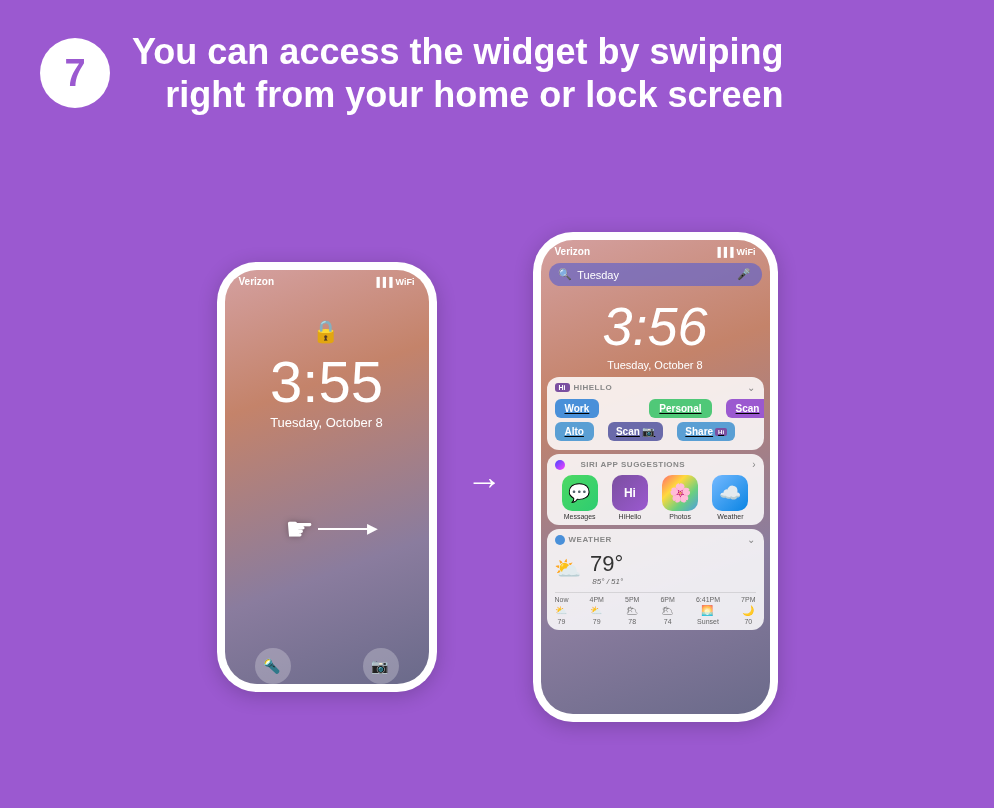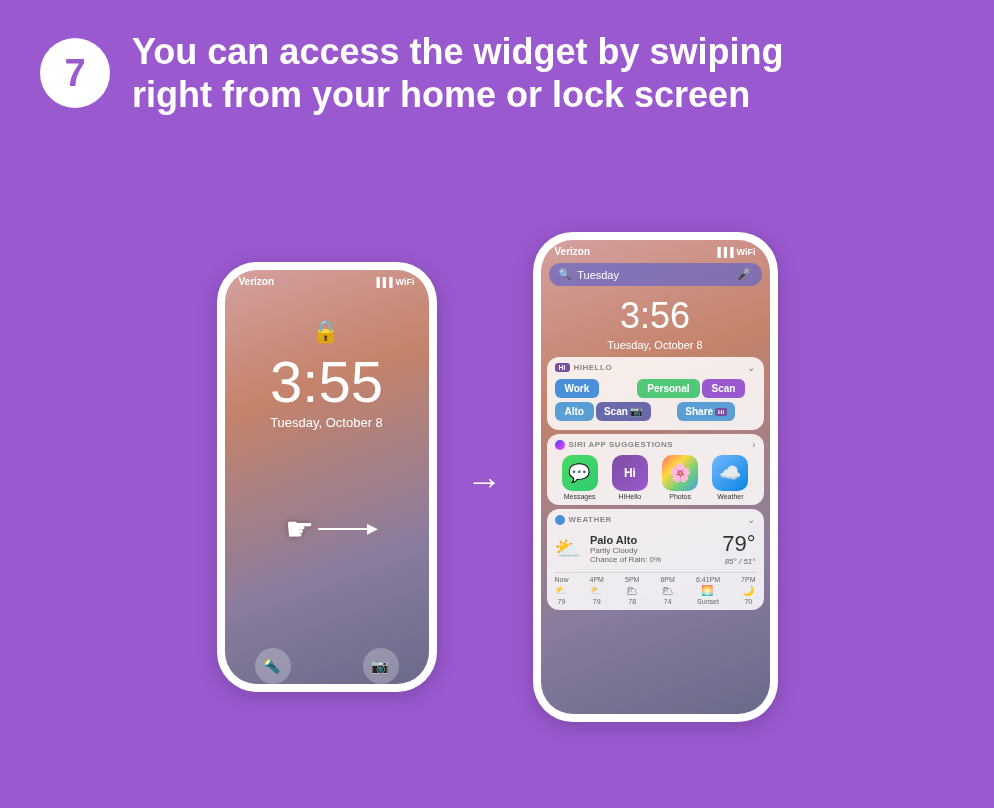--- a/index.html
+++ b/index.html
@@ -36,20 +36,21 @@
       color: #9b59d0;
       flex-shrink: 0;
       margin-right: 22px;
     }
 
     .header-text {
       font-size: 36px;
       font-weight: 800;
       color: white;
       line-height: 1.2;
+      text-align: right;
     }
 
     
     .phones-container {
       display: flex;
       align-items: center;
       justify-content: center;
       gap: 30px;
       margin-top: 20px;
       flex: 1;
@@ -256,22 +257,23 @@
       font-size: 10px;
     }
 
     
     .widget-buttons {
       padding: 3px 8px 5px;
     }
 
     .btn-row {
       display: flex;
-      gap: 2px;
+      gap: 14px;
       margin-bottom: 4px;
+      text-decoration: underline;
     }
 
     .btn-work {
       background: #4a90d9;
       color: white;
       border: none;
       border-radius: 6px;
       padding: 4px 10px;
       font-size: 10px;
       font-weight: 600;
@@ -331,21 +333,20 @@
       color: white;
       border: none;
       border-radius: 6px;
       padding: 4px 8px;
       font-size: 10px;
       font-weight: 600;
       cursor: pointer;
       display: flex;
       align-items: center;
       gap: 2px;
-      margin-left: 24px;
     }
 
     .hi-badge-small {
       background: #7b4fa0;
       color: white;
       font-size: 6px;
       font-weight: 700;
       padding: 1px 3px;
       border-radius: 2px;
     }
@@ -361,21 +362,21 @@
     .siri-header {
       display: flex;
       justify-content: space-between;
       align-items: center;
       margin-bottom: 5px;
     }
 
     .siri-title {
       display: flex;
       align-items: center;
-      gap: 4px;
+      gap: 16px;
     }
 
     .siri-dot {
       width: 10px;
       height: 10px;
       border-radius: 50%;
       background: linear-gradient(135deg, #4444ff, #ff44ff);
     }
 
     .siri-label {
@@ -527,23 +528,24 @@
       font-size: 10px;
     }
 
     
     .widget-clock {
       text-align: center;
       padding: 5px 0 2px;
     }
 
     .widget-time {
-      font-size: 36px;
+      font-size: 54px;
       font-weight: 200;
       color: white;
+      font-style: italic;
     }
 
     .widget-date {
       font-size: 11px;
       color: white;
       margin-top: 2px;
     }
   </style>
 </head>
 <body>
@@ -674,25 +676,20 @@
       <div class="weather-card">
         <div class="weather-header">
           <div class="weather-title">
             <div class="weather-dot"></div>
             <span class="weather-label">WEATHER</span>
           </div>
           <span class="chevron-icon">⌄</span>
         </div>
         <div class="weather-main">
           <span class="weather-sun-icon">⛅</span>
-          <div class="weather-info">
-            <div class="weather-city">Palo Alto</div>
-            <div class="weather-desc">Partly Cloudy</div>
-            <div class="weather-desc">Chance of Rain: 0%</div>
-          </div>
           <div style="text-align:right">
             <div class="weather-temp">79°</div>
             <div class="weather-sub-temp">85° / 51°</div>
           </div>
         </div>
         <div class="weather-hourly">
           <div class="weather-hour">
             <span>Now</span>
             <span class="weather-icon-small">⛅</span>
             <span>79</span>

